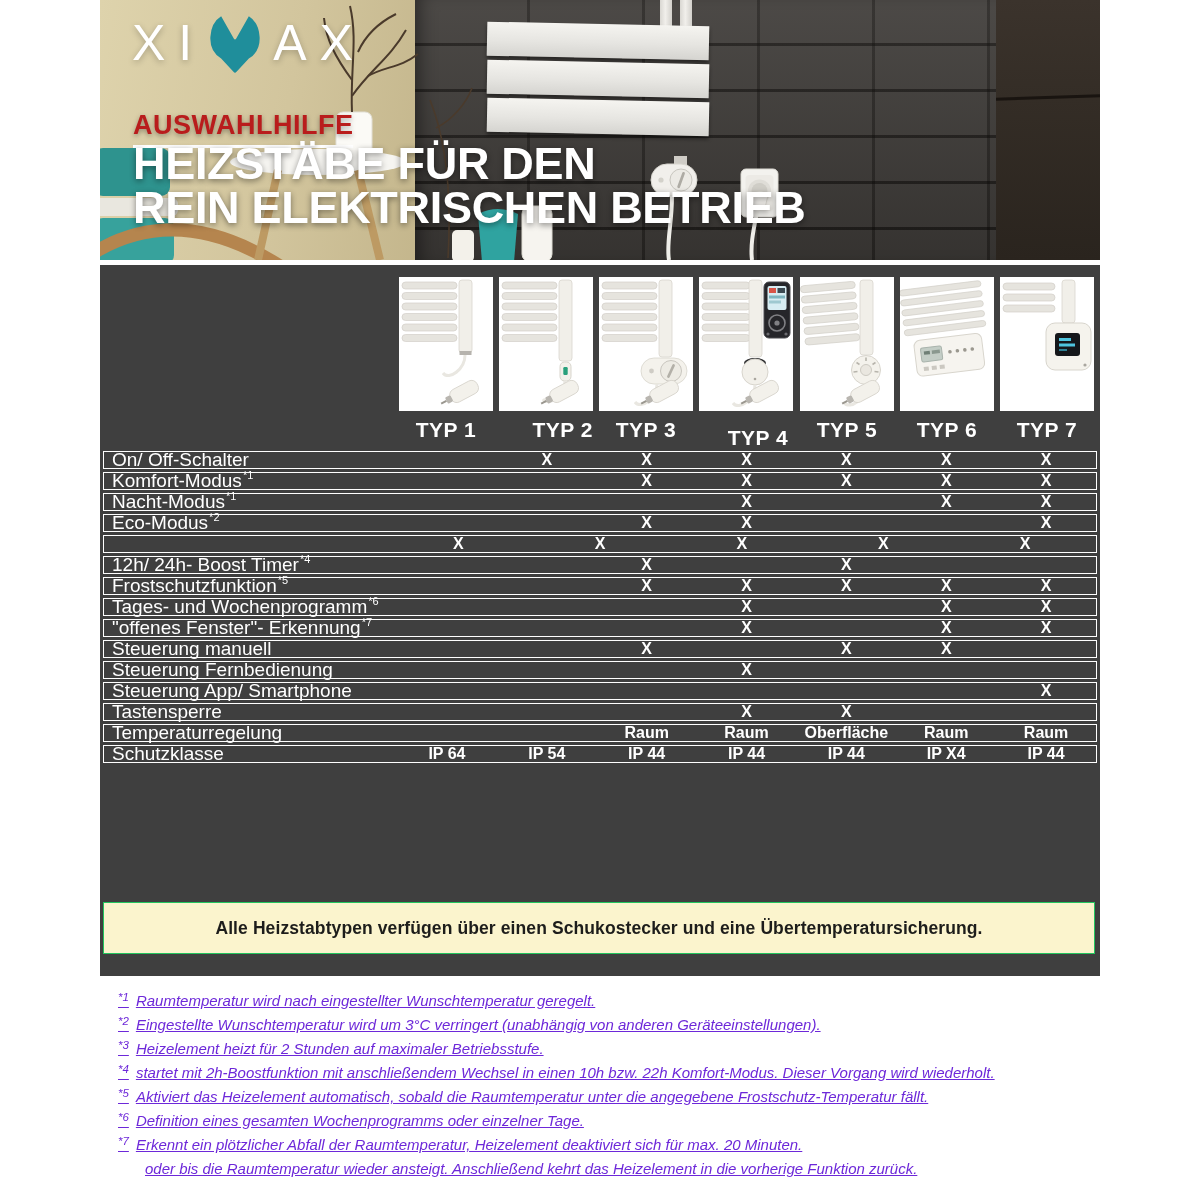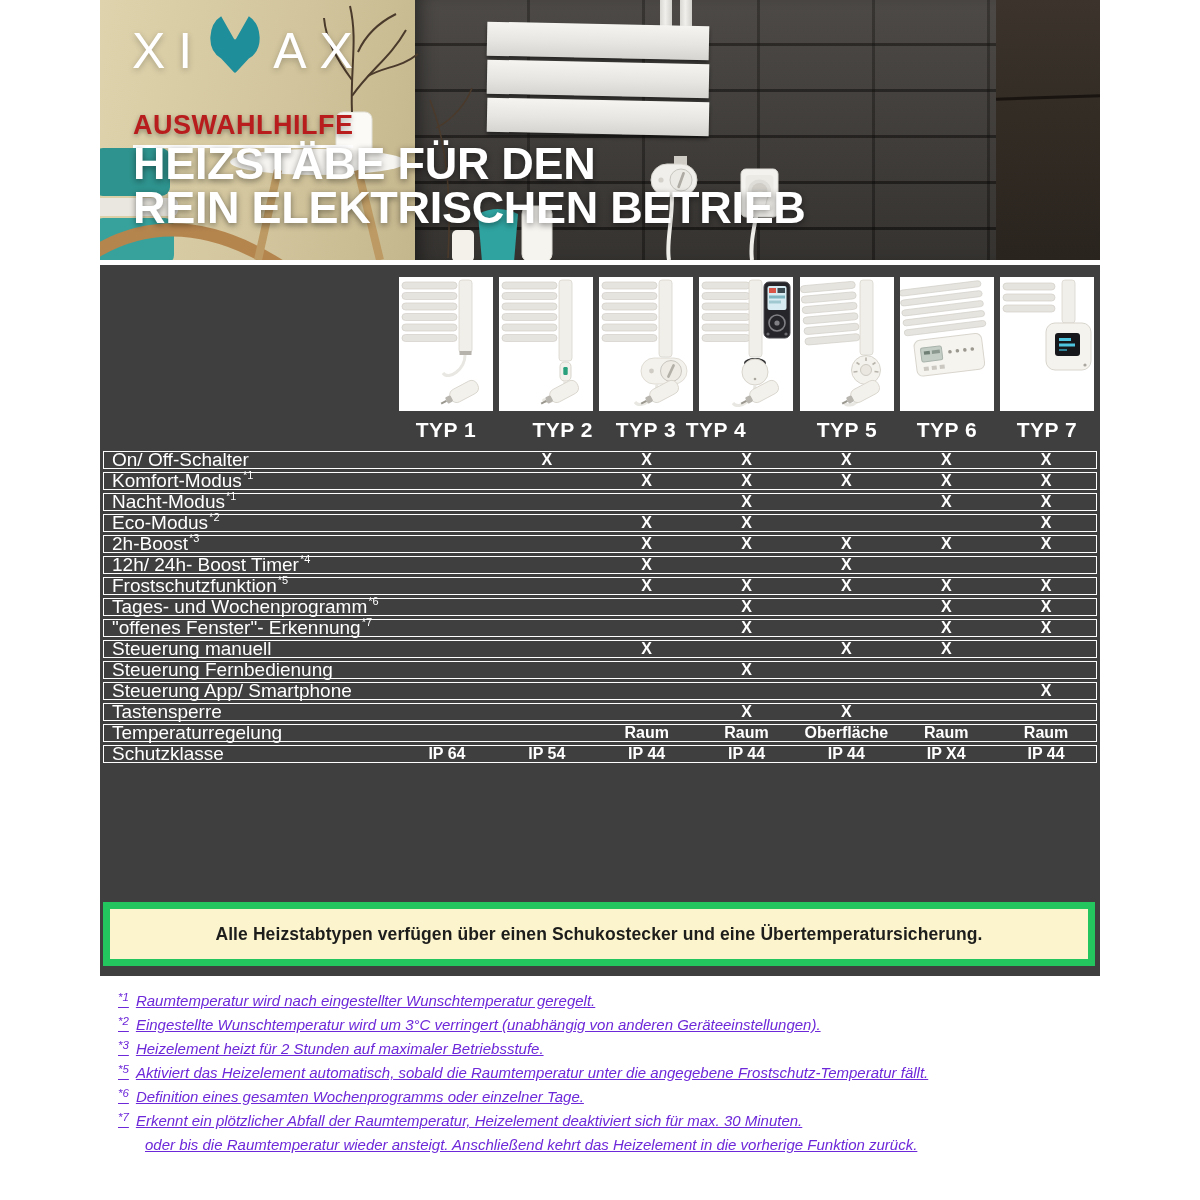--- a/index.html
+++ b/index.html
@@ -18,39 +18,39 @@
       repeating-linear-gradient(90deg, transparent 0 112px, rgba(8,6,4,.38) 112px 115px);
     box-shadow:inset 14px 0 18px -10px rgba(0,0,0,.45);}
   .cabinet{position:absolute;left:896px;top:0;width:104px;height:260px;
     background:linear-gradient(180deg,#3b332c 0%,#342d26 38%,#2a241e 100%);}
   .cabinet-seam{position:absolute;left:896px;top:96px;width:104px;height:3px;background:#191410;transform:rotate(-2deg);}
   .slat{position:absolute;left:387px;width:222px;height:34px;
     background:linear-gradient(180deg,#f5f4f0 0%,#e6e5e1 55%,#d5d4d0 100%);
     box-shadow:0 3px 4px rgba(0,0,0,.45);transform:rotate(1.2deg);}
   .pipe{position:absolute;top:0;width:12px;height:28px;background:linear-gradient(90deg,#d9d7d2,#f1efeb 45%,#d2d0cb);}
   .hero-decor{position:absolute;left:0;top:0;}
-  .logo{position:absolute;left:32px;top:14px;display:flex;align-items:flex-end;color:#fff;
+  .logo{position:absolute;left:32px;top:14px;display:flex;align-items:flex-start;color:#fff;
     font-size:50px;font-weight:400;letter-spacing:13px;text-shadow:0 2px 6px rgba(0,0,0,.25);}
   .logo svg{margin:0 10px 6px 2px;}
   .kicker{position:absolute;left:33px;top:110px;color:#b91c1c;font-size:27px;font-weight:700;letter-spacing:.5px;
     border-bottom:3px solid #fff;padding-bottom:4px;text-shadow:0 2px 5px rgba(0,0,0,.35);}
   .hero h1{position:absolute;left:33px;top:142px;margin:0;color:#fff;font-size:45px;line-height:44px;
     font-weight:700;letter-spacing:-.3px;text-shadow:0 2px 6px rgba(0,0,0,.45);}
 
   
   .board{position:relative;width:1000px;height:711px;background:#3f3f3f;margin-top:5px;}
   .tile{position:absolute;top:12px;width:94px;height:134px;background:#ffffff;}
   .typlabel{position:absolute;top:153px;width:94px;text-align:center;color:#fff;
     font-weight:700;font-size:21px;letter-spacing:.5px;}
   .rows{position:absolute;top:186px;left:3px;right:3px;}
   .row{display:flex;align-items:center;height:18px;margin-bottom:3px;border:1px solid #ffffff;box-sizing:border-box;}
   .rowlabel{width:293px;box-sizing:border-box;padding-left:8px;color:#fff;font-size:19px;white-space:nowrap;}
   .rsup{font-size:11px;position:relative;top:-1px;margin-left:1px;}
   .cell{flex:1;text-align:center;color:#fff;font-weight:700;font-size:16px;}
-  .note{position:absolute;left:3px;right:5px;top:637px;height:50px;background:#fbf4cd;border:7px solid #22c55e;
+  .note{position:absolute;left:3px;right:5px;top:637px;height:50px;background:#fbf4cd;border:1px solid #22c55e;
     display:flex;align-items:center;justify-content:center;
     font-weight:700;font-size:17.5px;color:#1d1d1b;letter-spacing:.1px;}
 
   
   .footnotes{padding:16px 0 0 18px;}
   .fn{height:24px;color:#6d28d9;text-decoration:underline;}
   .fn.cont{padding-left:27px;}
   .fnm{font-style:italic;font-size:11.5px;position:relative;top:-5px;margin-right:7px;}
   .fnt{font-style:italic;font-size:15px;}
 </style>
@@ -171,21 +171,20 @@
           <div class="rowlabel"><span>Eco-Modus</span><sup class="rsup">*2</sup></div>
           <div class="cell"></div>
           <div class="cell"></div>
           <div class="cell">X</div>
           <div class="cell">X</div>
           <div class="cell"></div>
           <div class="cell"></div>
           <div class="cell">X</div>
         </div>
         <div class="row">
-          <div class="rowlabel"><span>2h-Boost</span><sup class="rsup">*3</sup></div>
           <div class="cell"></div>
           <div class="cell"></div>
           <div class="cell">X</div>
           <div class="cell">X</div>
           <div class="cell">X</div>
           <div class="cell">X</div>
           <div class="cell">X</div>
         </div>
         <div class="row">
           <div class="rowlabel"><span>12h/ 24h- Boost Timer</span><sup class="rsup">*4</sup></div>
@@ -367,21 +366,21 @@
           <circle cx="78" cy="46" r="2.6" fill="#808084"></circle>
           <circle cx="69" cy="57" r="1.6" fill="#6b6b70"></circle>
           <circle cx="87" cy="57" r="1.6" fill="#6b6b70"></circle>
           <path d="M56 108 C 56 122, 40 134, 34 126" fill="none" stroke="#e9e7e1" stroke-width="3"></path>
           <g transform="rotate(-28 66 114)">
             <rect x="50" y="107" width="30" height="14" rx="6" fill="#f3f1eb" stroke="#d6d3cb" stroke-width="0.8"></rect>
             <rect x="45" y="110.5" width="6" height="7" rx="1.5" fill="#b9b6b0"></rect>
             <line x1="39" y1="114" x2="45" y2="114" stroke="#9a978f" stroke-width="2"></line>
           </g>
         </svg></div>
-      <div class="typlabel" style="left: 569px;">TYP 4</div>
+      <div class="typlabel" style="left: 611px; margin-top: 8px;">TYP 4</div>
       <div class="tile" style="left: 700px;"><svg viewBox="0 0 94 134" width="94" height="134">
           <g transform="rotate(-5 47 40)">
             <rect x="3" y="5" width="55" height="7" rx="3.5" fill="#e6e4de" stroke="#d2cfc8" stroke-width="0.7"></rect>
             <rect x="3" y="15.5" width="55" height="7" rx="3.5" fill="#e6e4de" stroke="#d2cfc8" stroke-width="0.7"></rect>
             <rect x="3" y="26" width="55" height="7" rx="3.5" fill="#e6e4de" stroke="#d2cfc8" stroke-width="0.7"></rect>
             <rect x="3" y="36.5" width="55" height="7" rx="3.5" fill="#e6e4de" stroke="#d2cfc8" stroke-width="0.7"></rect>
             <rect x="3" y="47" width="55" height="7" rx="3.5" fill="#e6e4de" stroke="#d2cfc8" stroke-width="0.7"></rect>
             <rect x="3" y="57.5" width="55" height="7" rx="3.5" fill="#e6e4de" stroke="#d2cfc8" stroke-width="0.7"></rect>
           </g>
           <rect x="60" y="3" width="13" height="75" rx="3" fill="#f1efe9" stroke="#d9d6ce" stroke-width="0.8"></rect>
@@ -435,18 +434,19 @@
           <rect x="59" y="72" width="8" height="2" fill="#2e7f93"></rect>
           <circle cx="85" cy="88" r="1.6" fill="#a9a69f"></circle>
         </svg></div>
       <div class="typlabel" style="left: 900px;">TYP 7</div>
     </section>
 
   <section class="footnotes" id="footnotes">
       <div class="fn"><span class="fnm">*1</span><span class="fnt">Raumtemperatur wird nach eingestellter Wunschtemperatur geregelt.</span></div>
       <div class="fn"><span class="fnm">*2</span><span class="fnt">Eingestellte Wunschtemperatur wird um 3°C verringert (unabhängig von anderen Geräteeinstellungen).</span></div>
       <div class="fn"><span class="fnm">*3</span><span class="fnt">Heizelement heizt für 2 Stunden auf maximaler Betriebsstufe.</span></div>
+      <div class="fn"><span class="fnm">*4</span><span class="fnt">startet mit 2h-Boostfunktion mit anschließendem Wechsel in einen 10h bzw. 22h Komfort-Modus. Dieser Vorgang wird wiederholt.</span></div>
       <div class="fn"><span class="fnm">*5</span><span class="fnt">Aktiviert das Heizelement automatisch, sobald die Raumtemperatur unter die angegebene Frostschutz-Temperatur fällt.</span></div>
       <div class="fn"><span class="fnm">*6</span><span class="fnt">Definition eines gesamten Wochenprogramms oder einzelner Tage.</span></div>
-      <div class="fn"><span class="fnm">*7</span><span class="fnt">Erkennt ein plötzlicher Abfall der Raumtemperatur, Heizelement deaktiviert sich für max. 30 Minuten.</span></div>
+      <div class="fn"><span class="fnm">*7</span><span class="fnt">Erkennt ein plötzlicher Abfall der Raumtemperatur, Heizelement deaktiviert sich für max. 20 Minuten.</span></div>
       <div class="fn cont"><span class="fnt">oder bis die Raumtemperatur wieder ansteigt. Anschließend kehrt das Heizelement in die vorherige Funktion zurück.</span></div>
     </section>
 </div>
 
 </body></html>

